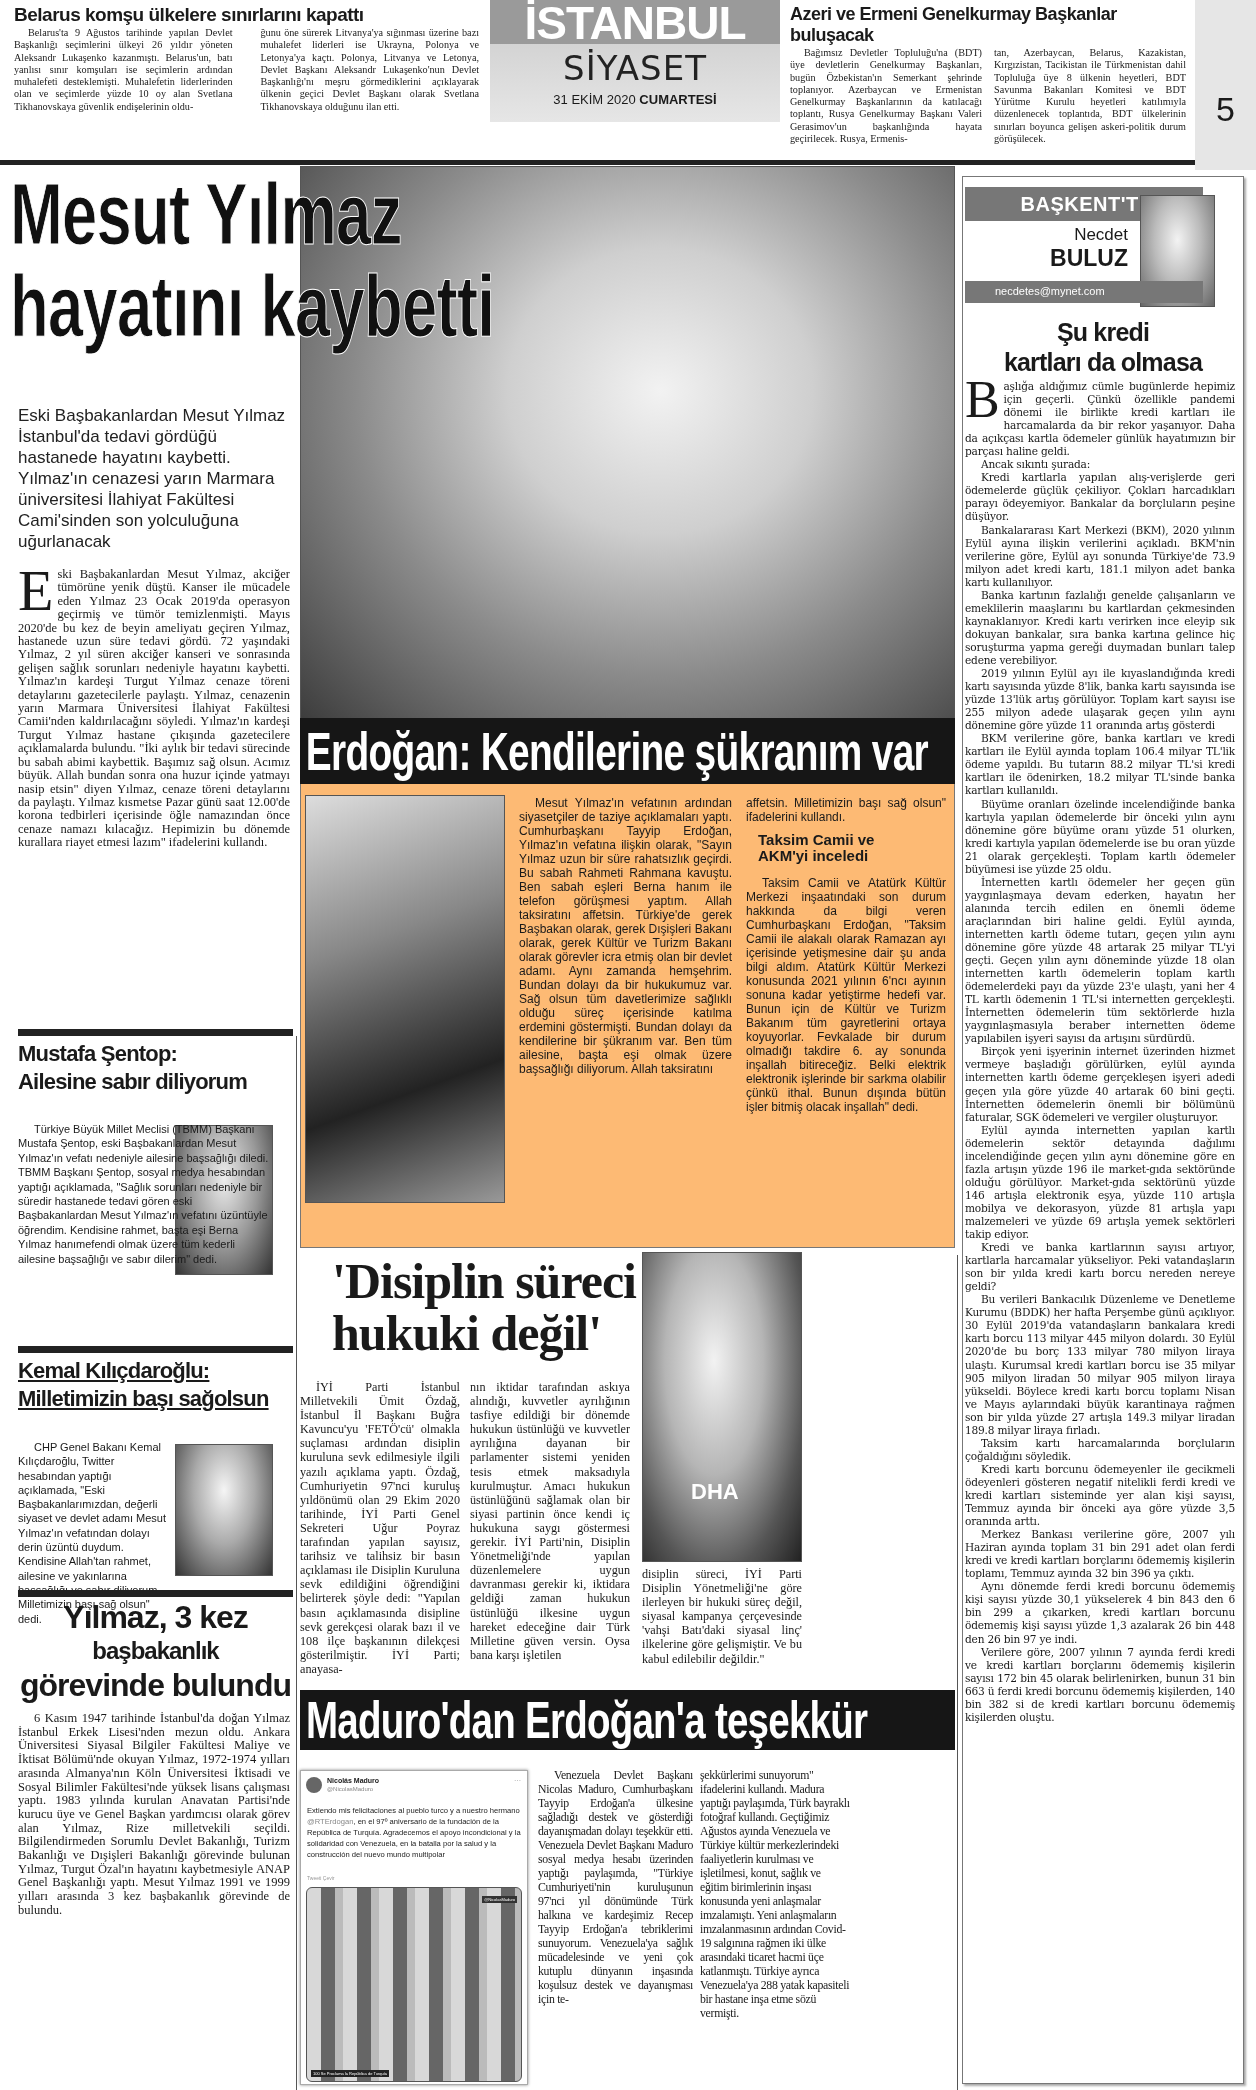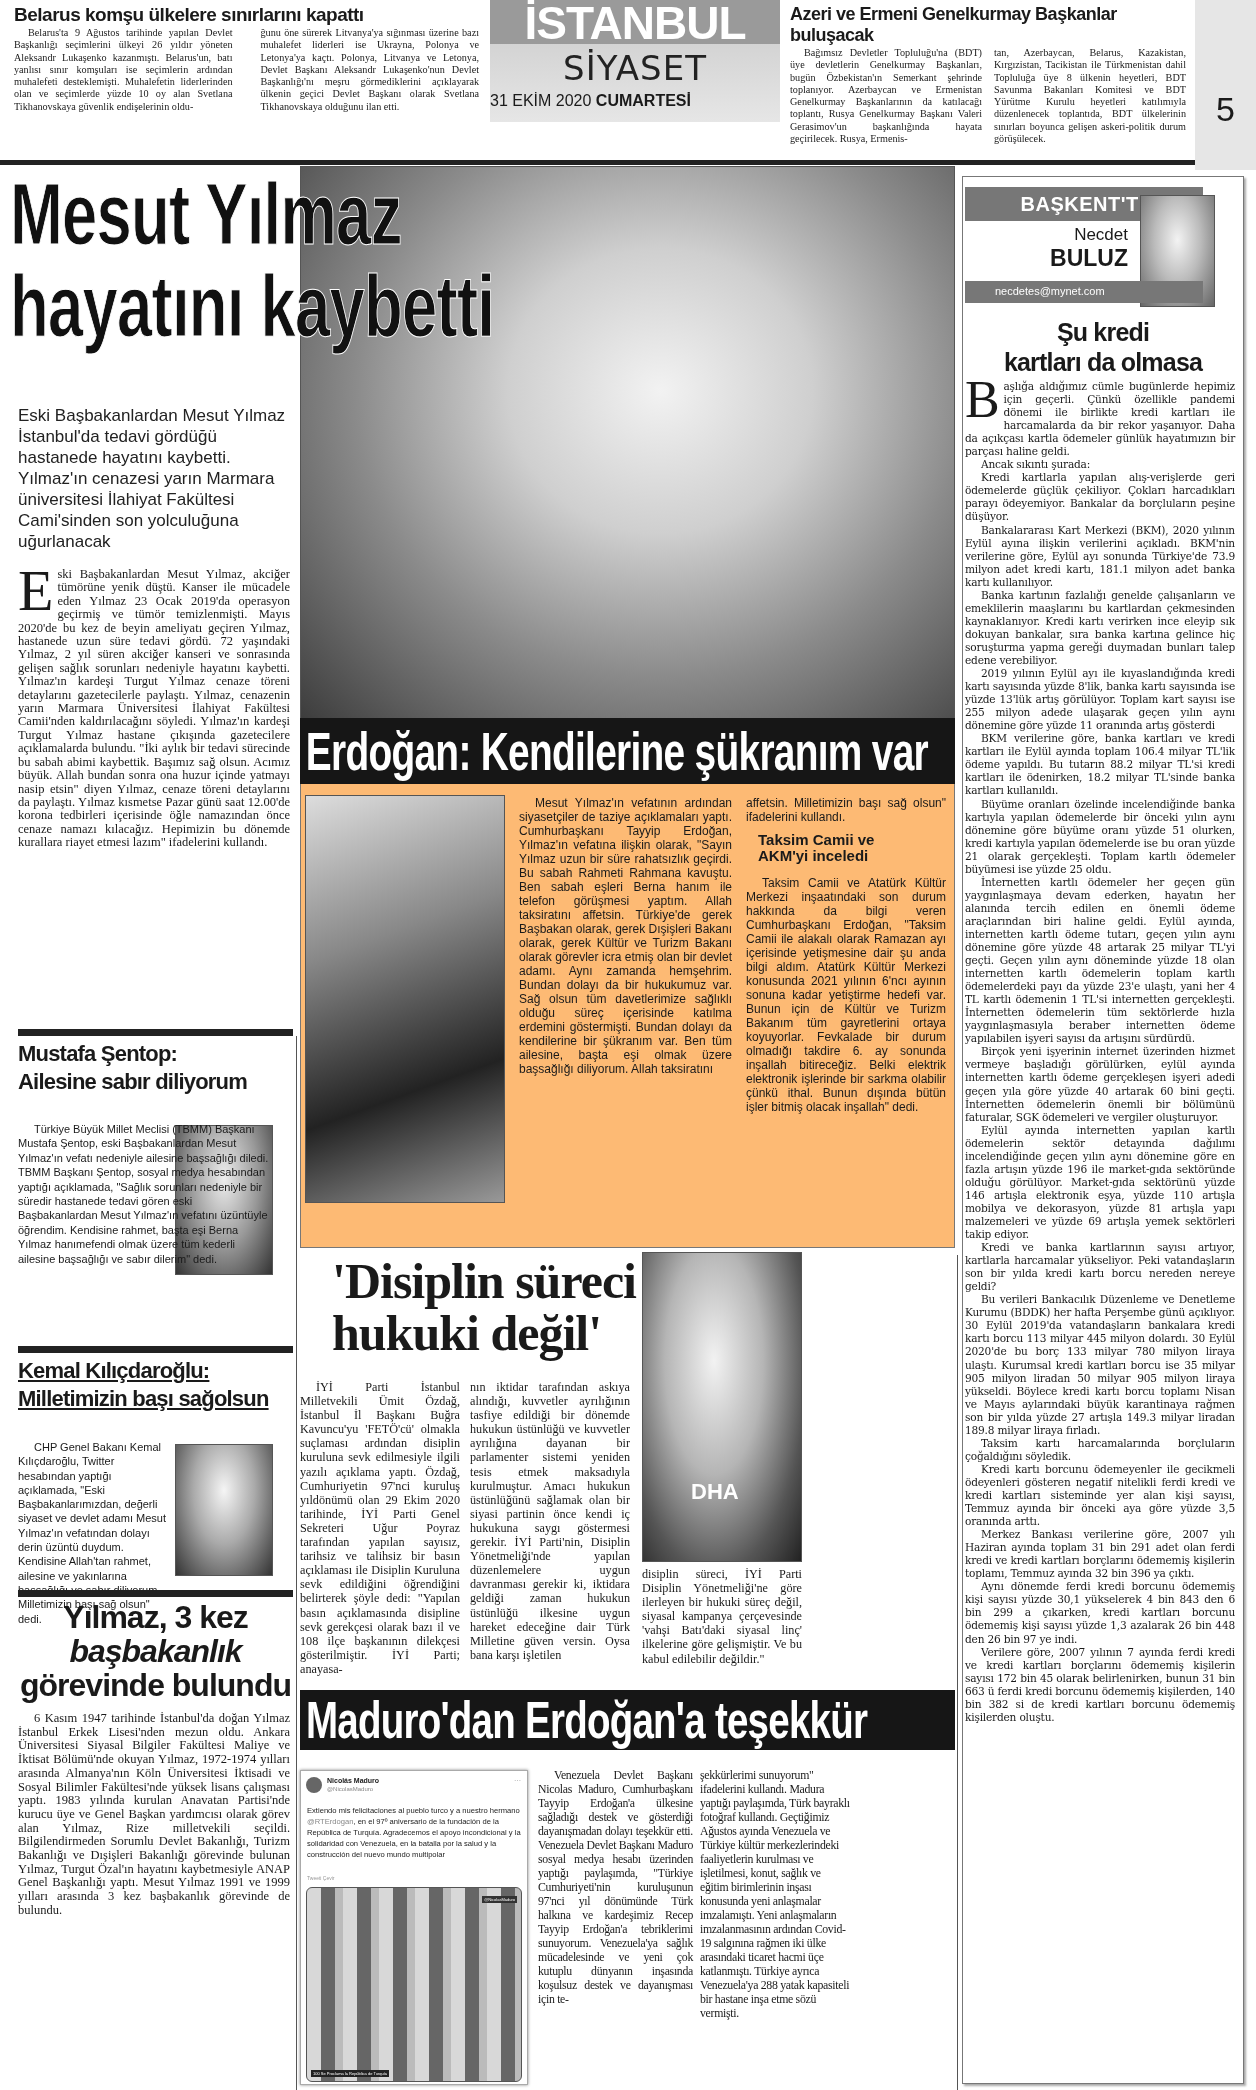--- a/index.html
+++ b/index.html
@@ -6,21 +6,21 @@
 body{width:1256px;height:2090px;background:#fff;color:#1a1a1a;font-family:"Liberation Serif",serif;position:relative;overflow:hidden}
 .abs{position:absolute}
 .serif{font-family:"Liberation Serif",serif}
 .sans{font-family:"Liberation Sans",sans-serif}
 .cond{font-family:"Liberation Sans",sans-serif;font-weight:bold;transform-origin:left top;letter-spacing:-1px}
 .top-h{font-family:"Liberation Sans",sans-serif;font-weight:bold;font-size:19px;letter-spacing:-0.5px}
 .top-col{font-size:10.2px;line-height:12.3px;text-align:justify;text-indent:14px;font-family:"Liberation Serif",serif}
 .masthead{left:490px;top:0;width:290px;height:122px;background:linear-gradient(#c9c9c9,#e6e6e6)}
 .mast-top{height:44px;background:#9a9a9a;color:#fff;font-family:"Liberation Sans",sans-serif;font-weight:bold;font-size:46px;text-align:center;line-height:46px;letter-spacing:-1px}
 .mast-sub{text-align:center;font-family:"DejaVu Sans",sans-serif;font-size:34px;color:#222;margin-top:4px;letter-spacing:1px}
-.mast-date{font-family:"Liberation Sans",sans-serif;font-size:16px;margin-top:4px}
+.mast-date{text-align:center;font-family:"Liberation Sans",sans-serif;font-size:13px;margin-top:4px}
 .page-num{left:1195px;top:0;width:61px;height:170px;background:#e6e6e6;font-family:"Liberation Sans",sans-serif;font-size:34px;text-align:center;padding-top:90px}
 .rule{background:#222}
 .photo{background:linear-gradient(135deg,#d8d8d8,#7a7a7a 55%,#2a2a2a);border:1px solid #555}
 .black-banner{background:#161616;color:#fff;font-family:"Liberation Sans",sans-serif;font-weight:bold;text-align:center;overflow:hidden;white-space:nowrap}
 .dropcap{float:left;font-size:58px;line-height:46px;margin-right:4px;font-family:"Liberation Serif",serif}
 .col-text{font-size:12px;line-height:14px;text-align:justify;font-family:"Liberation Sans",sans-serif}
 .col-text p{text-indent:16px}
 .right-body{font-family:"DejaVu Serif",serif;font-size:10.6px;line-height:13.05px;text-align:justify;letter-spacing:-0.2px}
 .right-body p{text-indent:16px}
 .tweet{background:#fff;border:1px solid #aaa;box-shadow:0 0 3px #888}
@@ -82,21 +82,21 @@
 <div class="abs sans" data-name="kilicdaroglu-headline" style="left:18px;top:1357px;width:275px;font-weight:bold;font-size:22px;line-height:28px;letter-spacing:-0.8px;text-decoration:underline;">
   <div data-name="headline-line">Kemal Kılıçdaroğlu:</div>
   <div data-name="headline-line">Milletimizin başı sağolsun</div>
 </div>
 <div class="abs photo" data-name="kilicdaroglu-photo" style="left:175px;top:1444px;width:98px;height:132px;background:radial-gradient(ellipse at 50% 35%,#f5f5f5,#aaa 45%,#333);"></div>
 <div class="abs sans" data-name="kilicdaroglu-body" style="left:18px;top:1440px;width:155px;font-size:11px;line-height:14.3px;text-indent:16px;">CHP Genel Bakanı Kemal Kılıçdaroğlu, Twitter hesabından yaptığı açıklamada, "Eski Başbakanlarımızdan, değerli siyaset ve devlet adamı Mesut Yılmaz'ın vefatından dolayı derin üzüntü duydum. Kendisine Allah'tan rahmet, ailesine ve yakınlarına başsağlığı ve sabır diliyorum. Milletimizin başı sağ olsun" dedi.</div>
 
 <div class="abs rule" data-name="divider" style="left:18px;top:1590px;width:275px;height:7px;"></div>
 <div class="abs" data-name="bio-headline" style="left:18px;top:1600px;width:275px;text-align:center;">
   <div class="cond" data-name="headline-line" style="font-size:32px;line-height:34px;letter-spacing:-1px;">Yılmaz, 3 kez</div>
-  <div class="cond" data-name="headline-line" style="font-size:32px;line-height:34px;letter-spacing:-1px;font-style:italic;">başbakanlık</div>
+  <div class="cond" data-name="headline-line" style="font-size:24px;line-height:34px;letter-spacing:-1px;">başbakanlık</div>
   <div class="cond" data-name="headline-line" style="font-size:32px;line-height:34px;letter-spacing:-1px;">görevinde bulundu</div>
 </div>
 <div class="abs" data-name="bio-body" style="left:18px;top:1712px;width:272px;font-size:12.5px;line-height:13.7px;text-align:justify;text-indent:16px;">6 Kasım 1947 tarihinde İstanbul'da doğan Yılmaz İstanbul Erkek Lisesi'nden mezun oldu. Ankara Üniversitesi Siyasal Bilgiler Fakültesi Maliye ve İktisat Bölümü'nde okuyan Yılmaz, 1972-1974 yılları arasında Almanya'nın Köln Üniversitesi İktisadi ve Sosyal Bilimler Fakültesi'nde yüksek lisans çalışması yaptı. 1983 yılında kurulan Anavatan Partisi'nde kurucu üye ve Genel Başkan yardımcısı olarak görev alan Yılmaz, Rize milletvekili seçildi. Bilgilendirmeden Sorumlu Devlet Bakanlığı, Turizm Bakanlığı ve Dışişleri Bakanlığı görevinde bulunan Yılmaz, Turgut Özal'ın hayatını kaybetmesiyle ANAP Genel Başkanlığı yaptı. Mesut Yılmaz 1991 ve 1999 yılları arasında 3 kez başbakanlık görevinde de bulundu.</div>
 
 <div class="abs" data-name="left-column-border" style="left:296px;top:1036px;width:1px;height:1054px;background:#555;"></div>
 
 <div class="abs black-banner" data-name="erdogan-banner" style="left:300px;top:718px;width:655px;height:66px;">
   <div class="cond" data-name="banner-text" style="font-size:54px;line-height:66px;color:#fff;transform:scaleX(0.72);transform-origin:left top;width:900px;text-align:left;padding-left:8px;">Erdoğan: Kendilerine şükranım var</div>
 </div>
 <div class="abs" data-name="erdogan-box" style="left:300px;top:784px;width:655px;height:464px;background:#fdba74;border:1px solid #777;border-top:none;">

